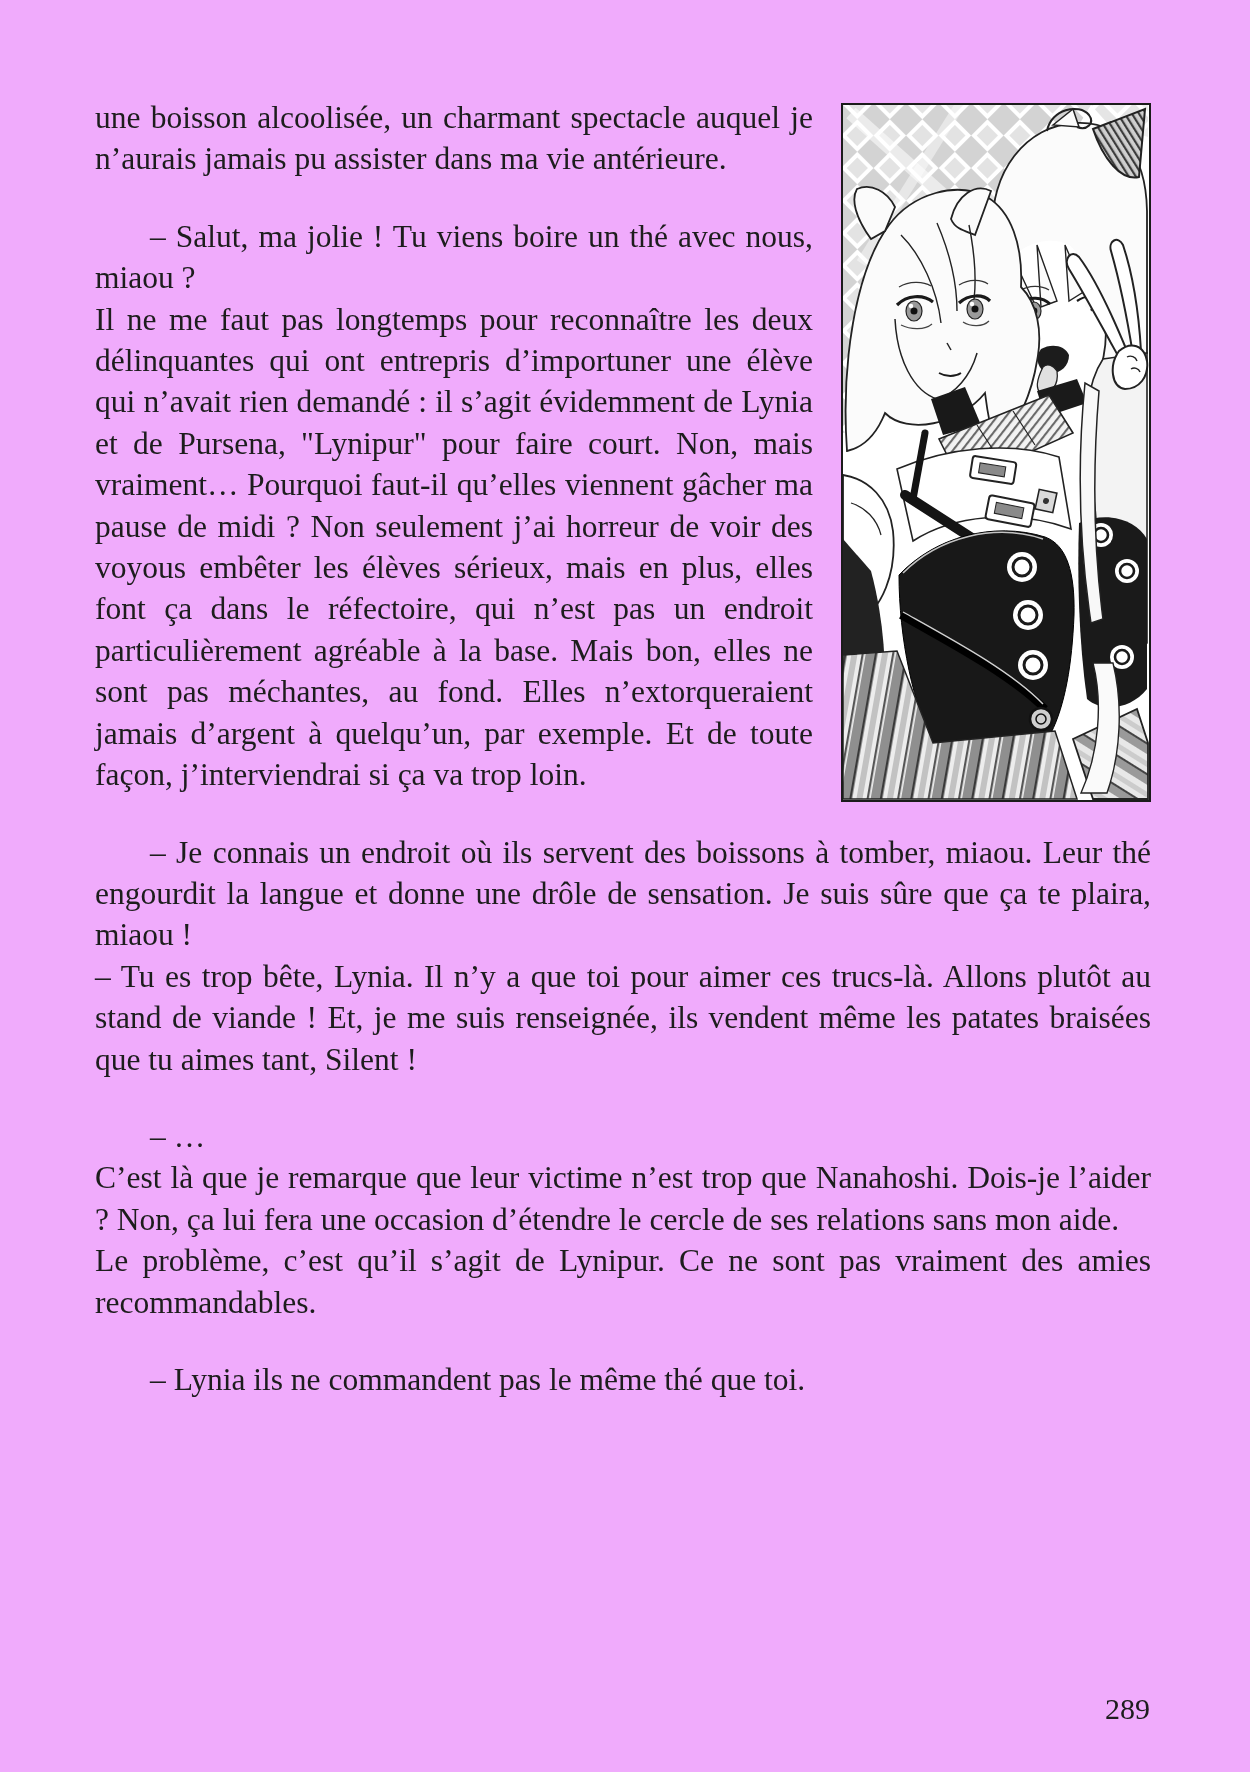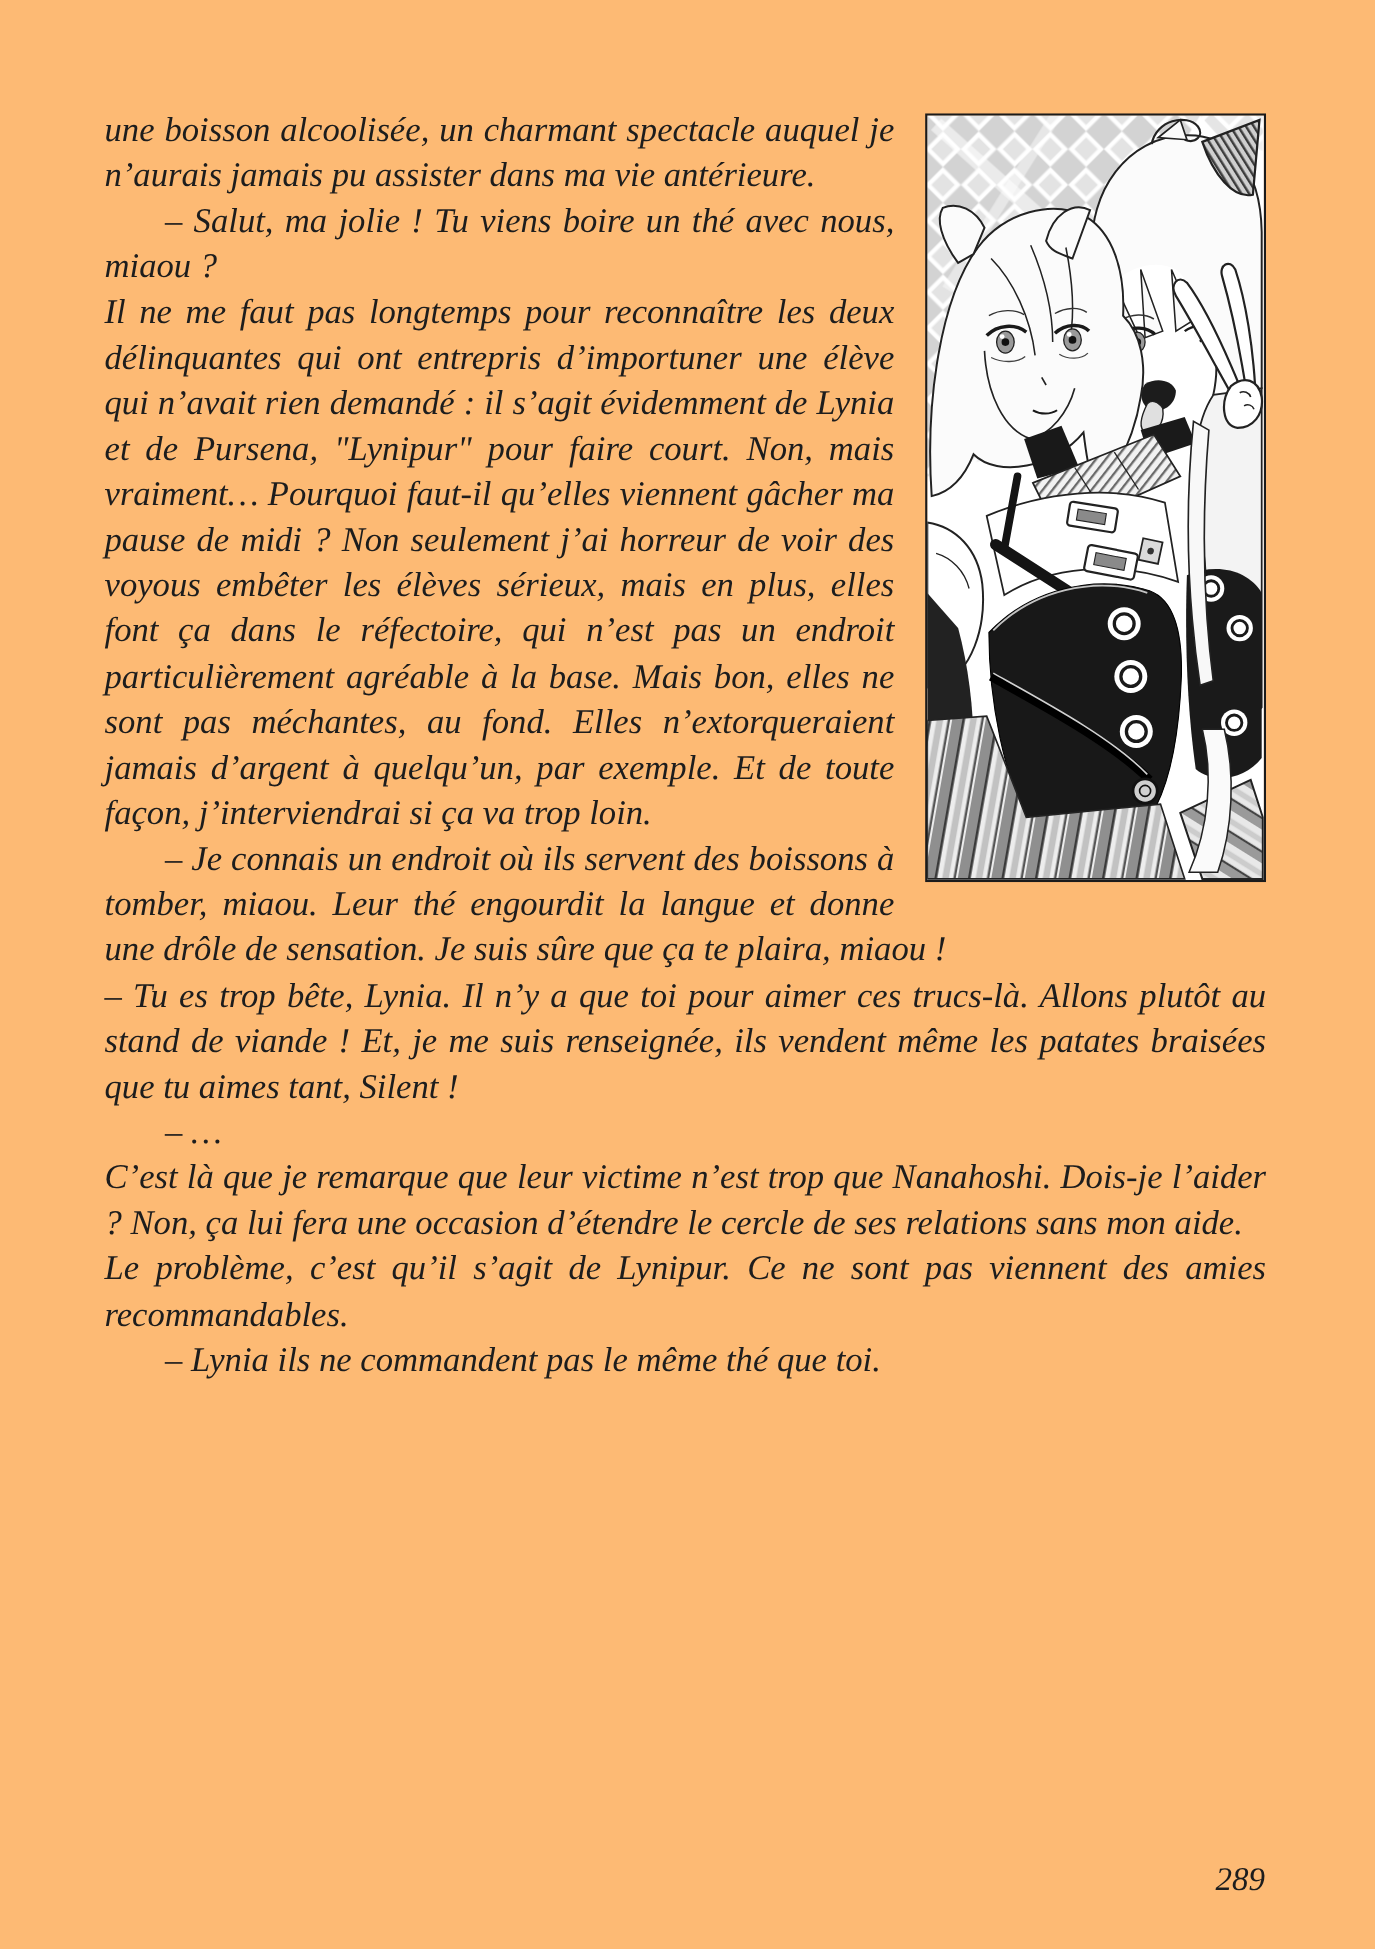--- a/index.html
+++ b/index.html
@@ -1,34 +1,33 @@
 <!DOCTYPE html>
 <html lang="fr"><head>
 <meta charset="utf-8">
 <style>
   html,body { margin:0; padding:0; background:#ffffff; }
   .page {
     position:relative; width:1250px; height:1772px;
-    background:#fdba74; overflow:hidden;
+    background:#f0abfc; overflow:hidden;
     font-family:"Liberation Serif","DejaVu Serif",serif;
     color:#1d1d1d;
-    font-style:italic;
   }
   .text-block {
     position:absolute; left:95px; top:97px; width:1056px;
     font-size:31.5px; line-height:41.4px;
     text-align:justify; hyphens:none; -webkit-hyphens:none;
   }
   .illustration-float {
     float:right; width:310px; height:699px;
     margin:6px 0 22px 28px;
   }
   .illustration-float svg { display:block; width:100%; height:100%; }
   p.para { margin:0; padding:0; }
-  p.para.indent { text-indent:55px; }
+  p.para.indent { text-indent:55px;margin-top:36px; }
   .page-number {
     position:absolute; right:100px; top:1692px;
     font-size:30px; color:#1d1d1d;
   }
 </style>
 </head>
 <body>
 
 <div class="page">
   <div class="text-block">
@@ -200,18 +199,18 @@
       </svg>
     </div>
 
     <p class="para">une boisson alcoolisée, un charmant spectacle auquel je n’aurais jamais pu assister dans ma vie antérieure.</p>
     <p class="para indent">– Salut, ma jolie ! Tu viens boire un thé avec nous, miaou ?</p>
     <p class="para">Il ne me faut pas longtemps pour reconnaître les deux délinquantes qui ont entrepris d’importuner une élève qui n’avait rien demandé : il s’agit évidemment de Lynia et de Pursena, "Lynipur" pour faire court. Non, mais vraiment… Pourquoi faut-il qu’elles viennent gâcher ma pause de midi ? Non seulement j’ai horreur de voir des voyous embêter les élèves sérieux, mais en plus, elles font ça dans le réfectoire, qui n’est pas un endroit particulièrement agréable à la base. Mais bon, elles ne sont pas méchantes, au fond. Elles n’extorqueraient jamais d’argent à quelqu’un, par exemple. Et de toute façon, j’interviendrai si ça va trop loin.</p>
     <p class="para indent">– Je connais un endroit où ils servent des boissons à tomber, miaou. Leur thé engourdit la langue et donne une drôle de sensation. Je suis sûre que ça te plaira, miaou !</p>
     <p class="para">– Tu es trop bête, Lynia. Il n’y a que toi pour aimer ces trucs-là. Allons plutôt au stand de viande ! Et, je me suis renseignée, ils vendent même les patates braisées que tu aimes tant, Silent !</p>
     <p class="para indent">– …</p>
     <p class="para">C’est là que je remarque que leur victime n’est trop que Nanahoshi. Dois-je l’aider ? Non, ça lui fera une occasion d’étendre le cercle de ses relations sans mon aide.</p>
-    <p class="para">Le problème, c’est qu’il s’agit de Lynipur. Ce ne sont pas viennent des amies recommandables.</p>
+    <p class="para">Le problème, c’est qu’il s’agit de Lynipur. Ce ne sont pas vraiment des amies recommandables.</p>
     <p class="para indent">– Lynia ils ne commandent pas le même thé que toi.</p>
   </div>
 
   <div class="page-number">289</div>
 </div>
 
 </body></html>

